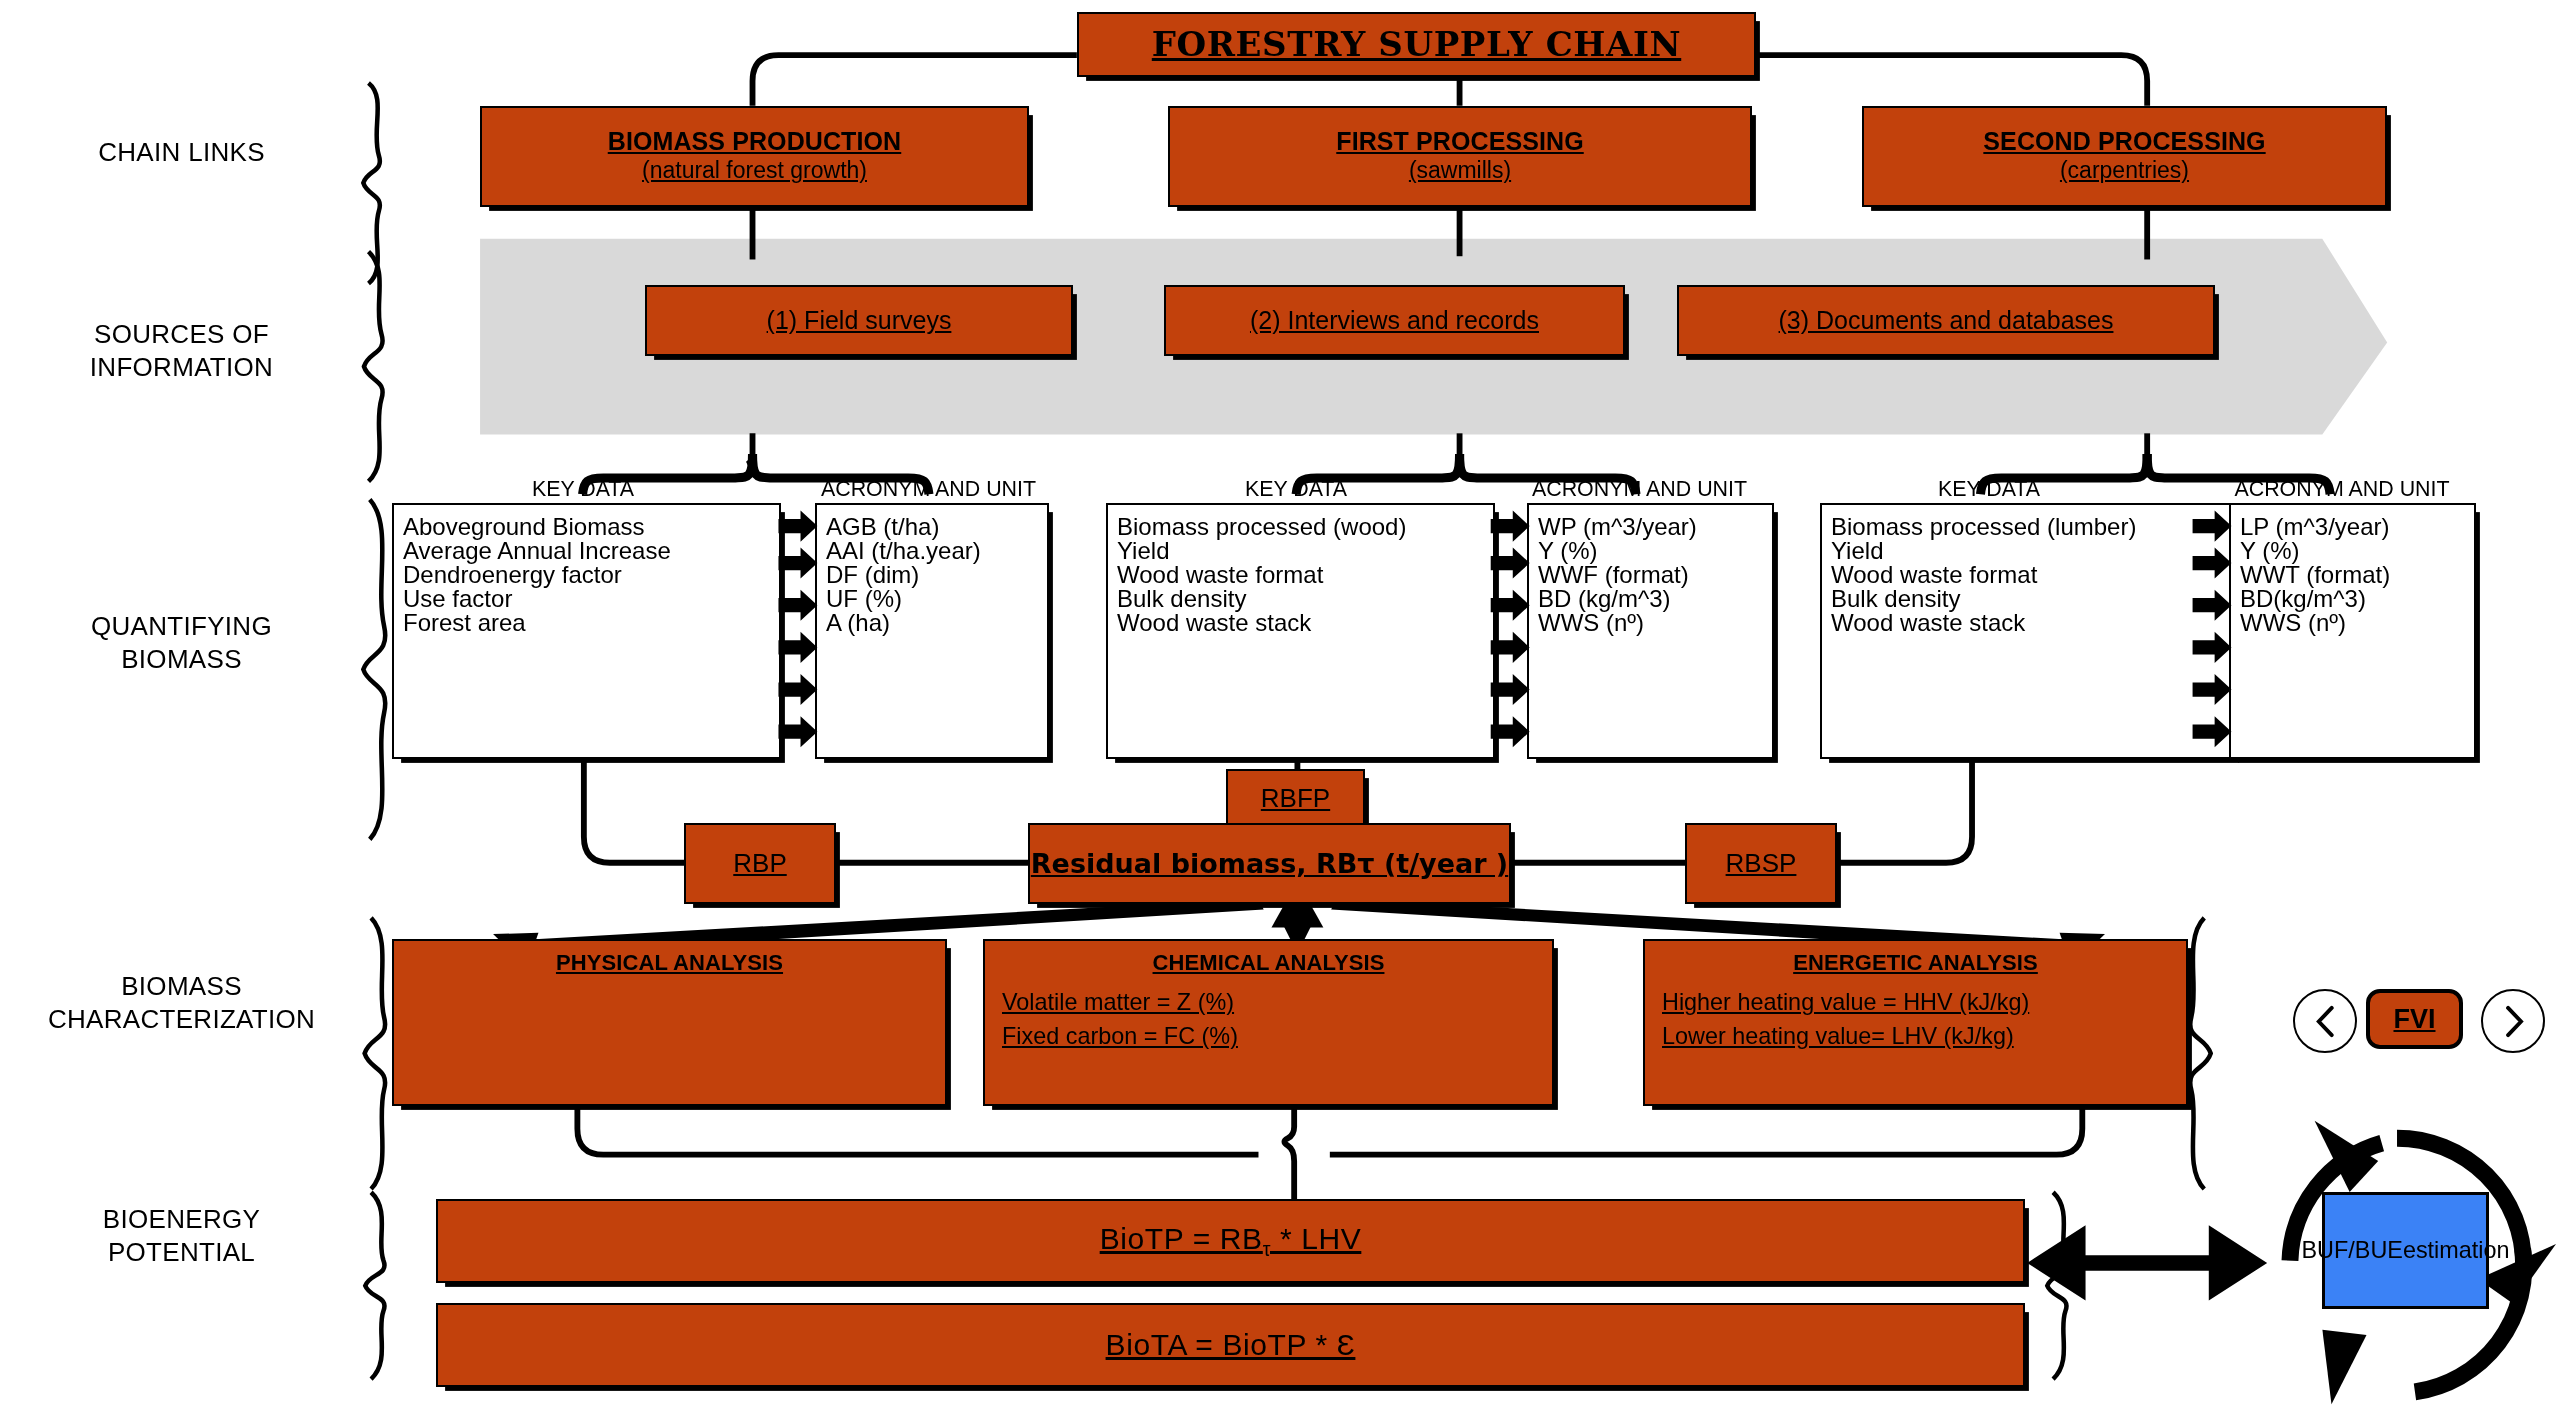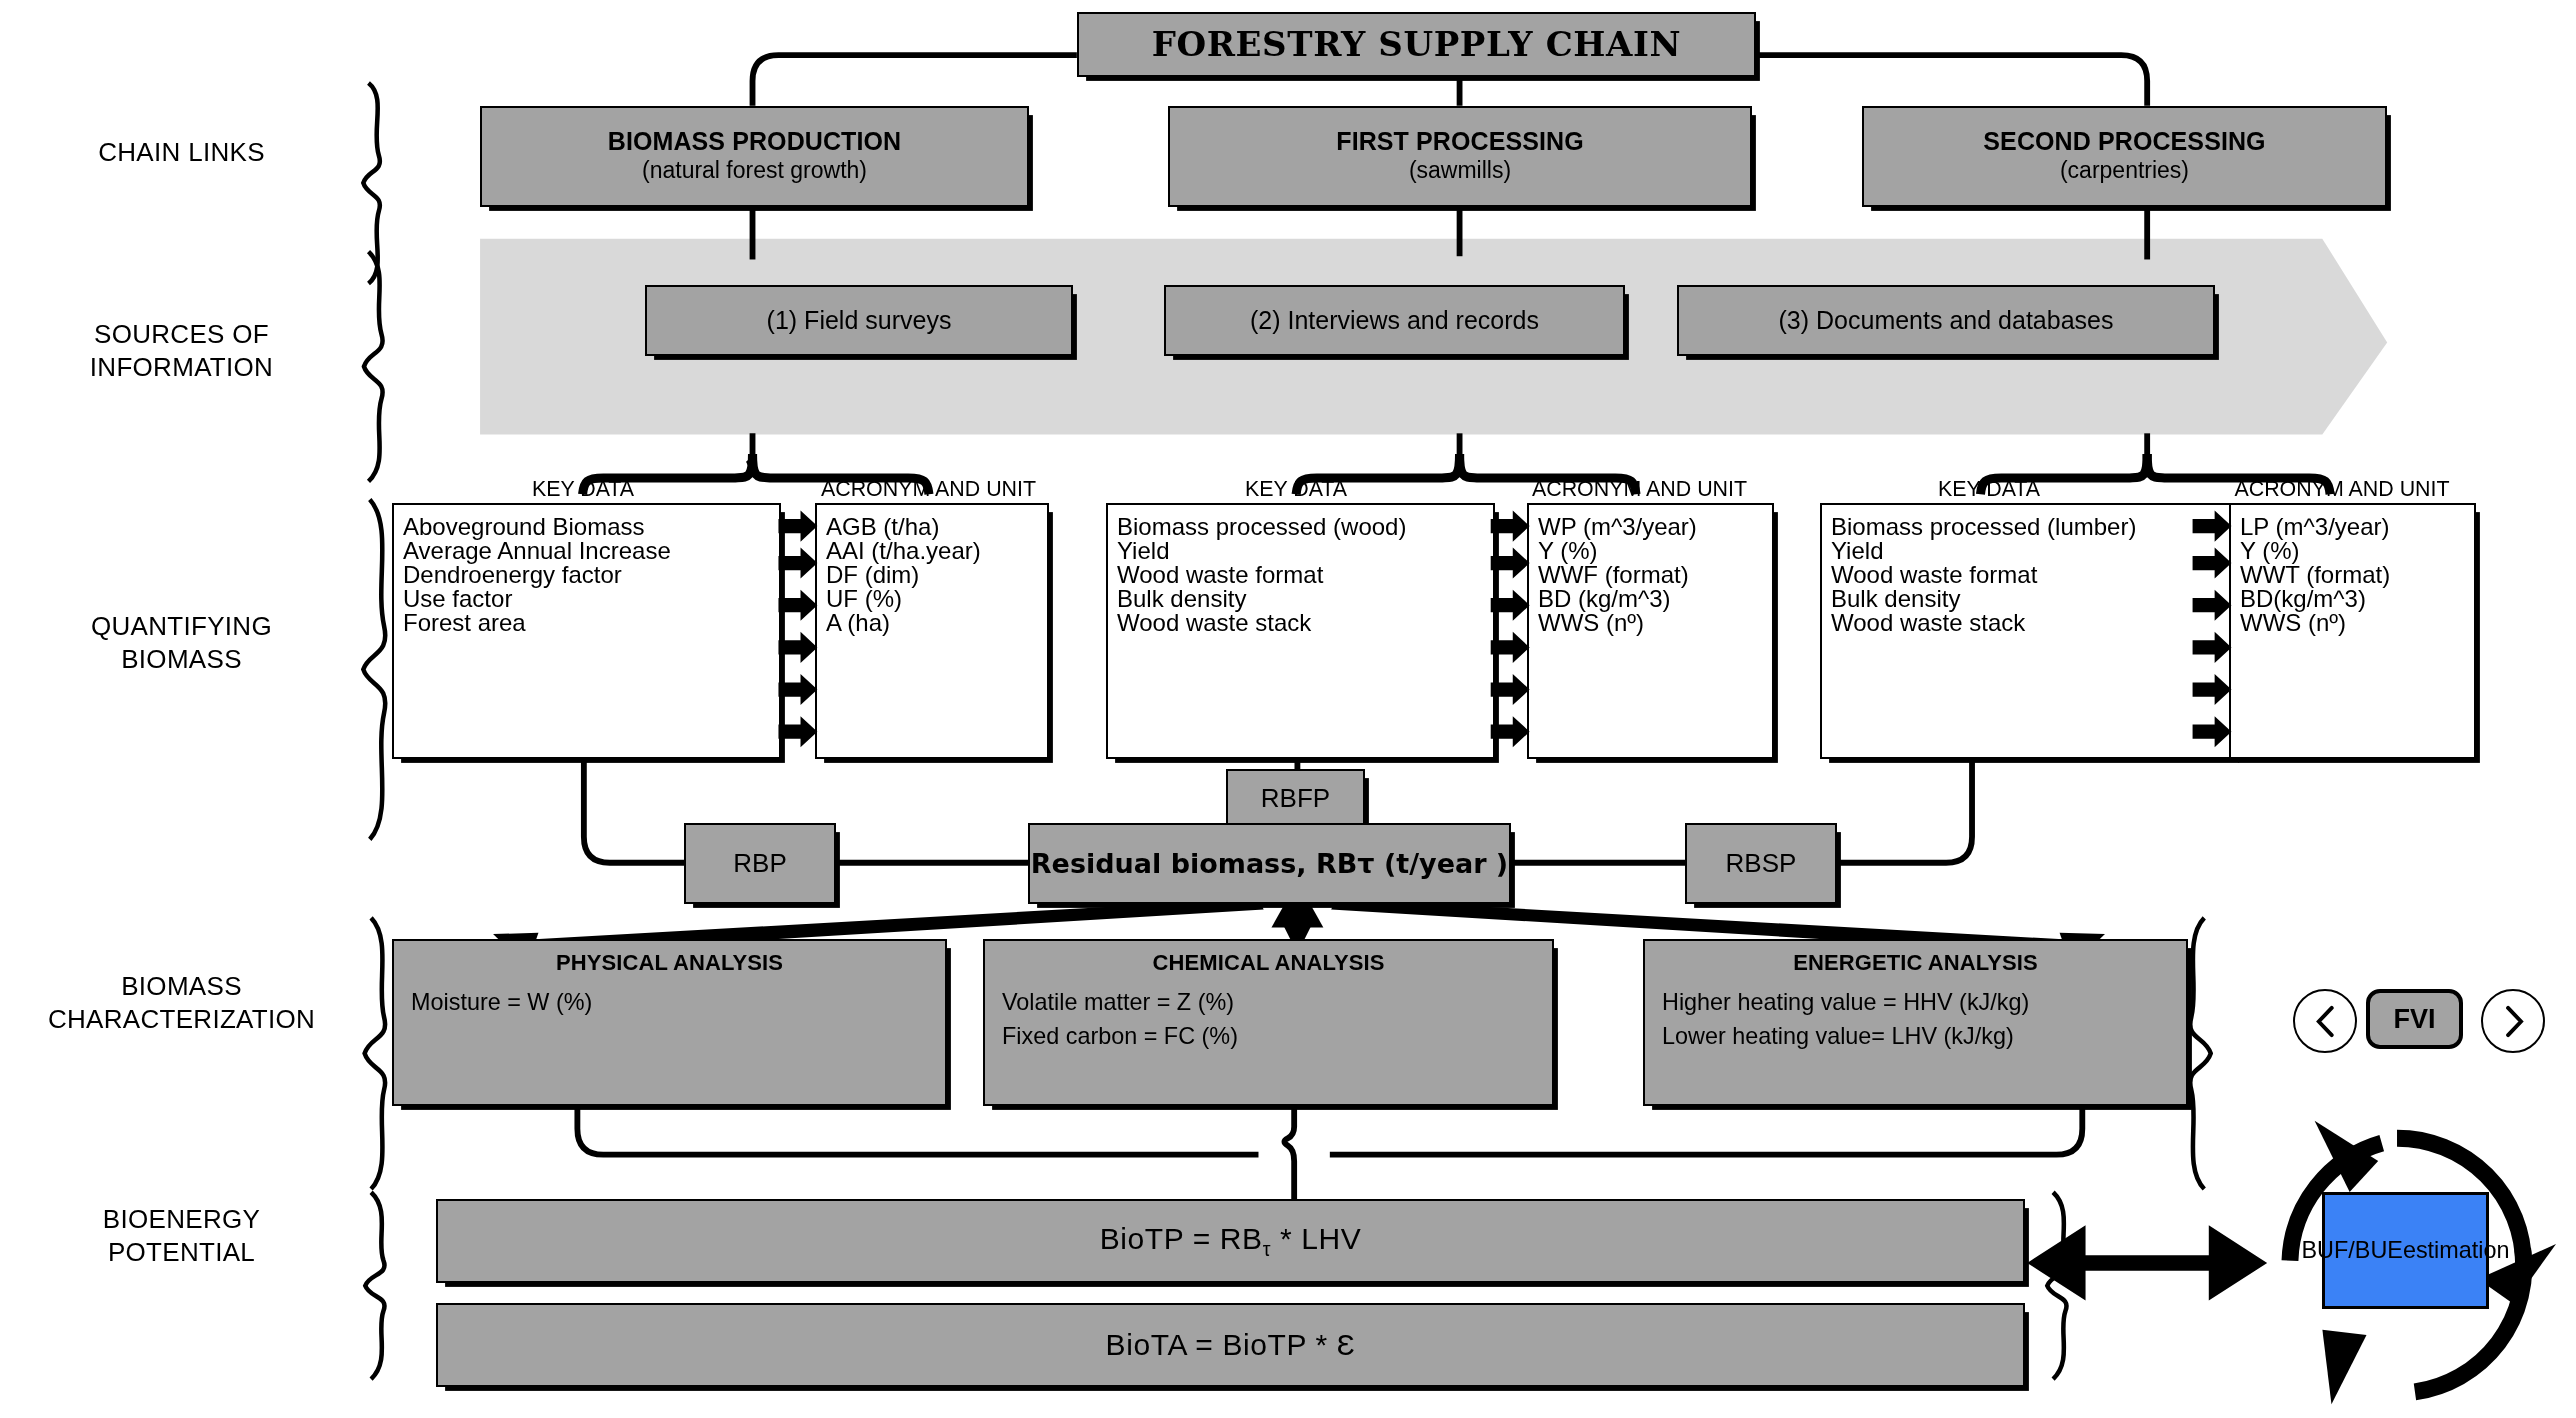--- a/index.html
+++ b/index.html
@@ -2,24 +2,25 @@
 <html style="font-size:10.4px"><head>
 <meta charset="utf-8">
 <style>
   html,body{margin:0;padding:0;background:#fff;}
   body{font-family:"Liberation Sans",sans-serif;}
   #stage{position:relative;width:2576px;height:1418px;background:#fff;overflow:hidden;}
 
   
   .box{
     position:absolute;box-sizing:border-box;
-    background:#a3a3a3;border:2.6px solid #000;
+    background:#c2410c;border:2.6px solid #000;
     display:flex;flex-direction:column;align-items:center;justify-content:center;
     text-align:center;color:#000;z-index:5;
     box-shadow:6.5px 6.5px 0 -2.6px #000;
+    text-decoration:underline;
   }
   .box.flat{box-shadow:none;}
 
   .ttl{font-weight:bold;letter-spacing:0.1px;}
   .sub{font-weight:normal;}
 
   
   #title-box{font-family:"DejaVu Serif",serif;font-weight:bold;font-size:34px;letter-spacing:0.6px;}
 
   
@@ -289,21 +290,20 @@
   </div>
   <div class="box small" style="left:1685px;top:823px;width:152px;height:81px;">
     <span>RBSP</span>
   </div>
   <div class="box" id="rb-box" style="left:1028px;top:823px;width:483px;height:81px;">
     <span>Residual biomass, RBτ (t/year )</span>
   </div>
 
   <div class="box anal" style="left:392px;top:939px;width:555px;height:167px;">
     <div class="ttl">PHYSICAL ANALYSIS</div>
-    <div class="line">Moisture = W (%)</div>
   </div>
   <div class="box anal" style="left:983px;top:939px;width:571px;height:167px;">
     <div class="ttl">CHEMICAL ANALYSIS</div>
     <div class="line">Volatile matter = Z (%)</div>
     <div class="line">Fixed carbon = FC (%)</div>
   </div>
   <div class="box anal" style="left:1643px;top:939px;width:545px;height:167px;">
     <div class="ttl">ENERGETIC ANALYSIS</div>
     <div class="line">Higher heating value = HHV (kJ/kg)</div>
     <div class="line">Lower heating value= LHV (kJ/kg)</div>

